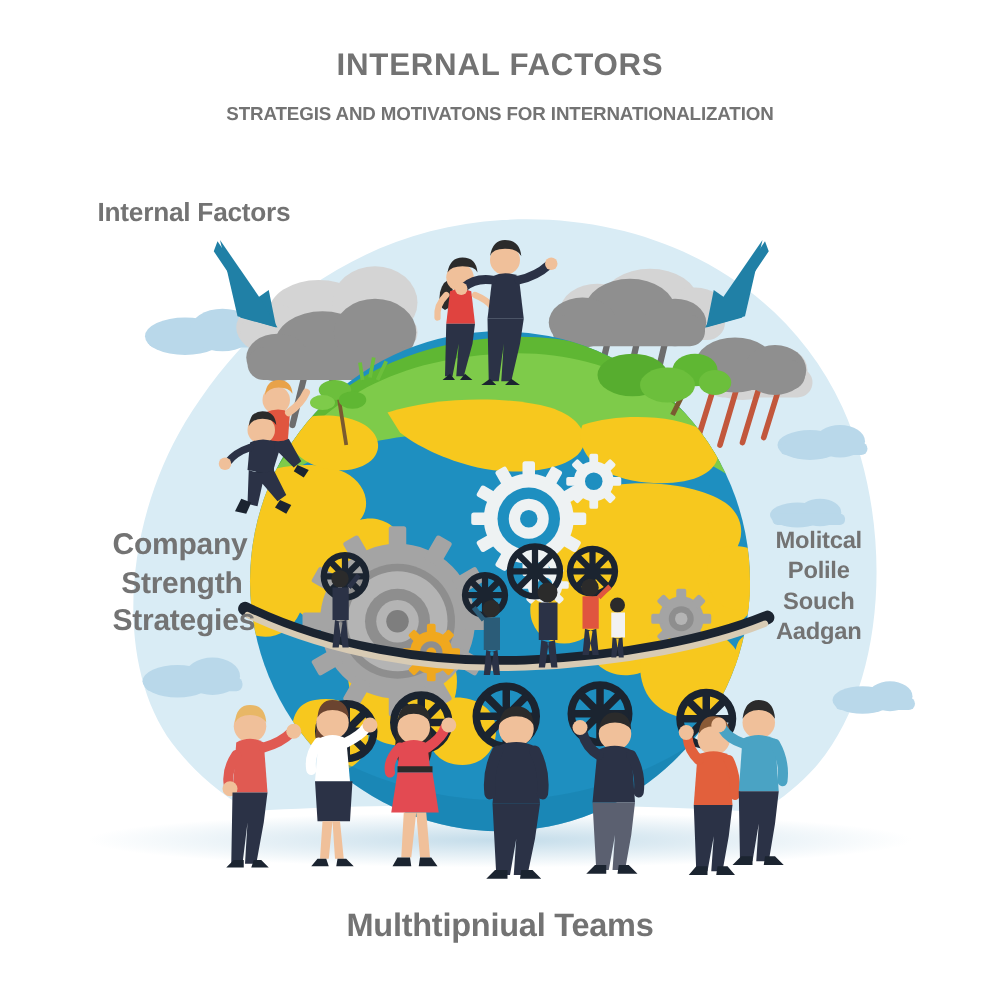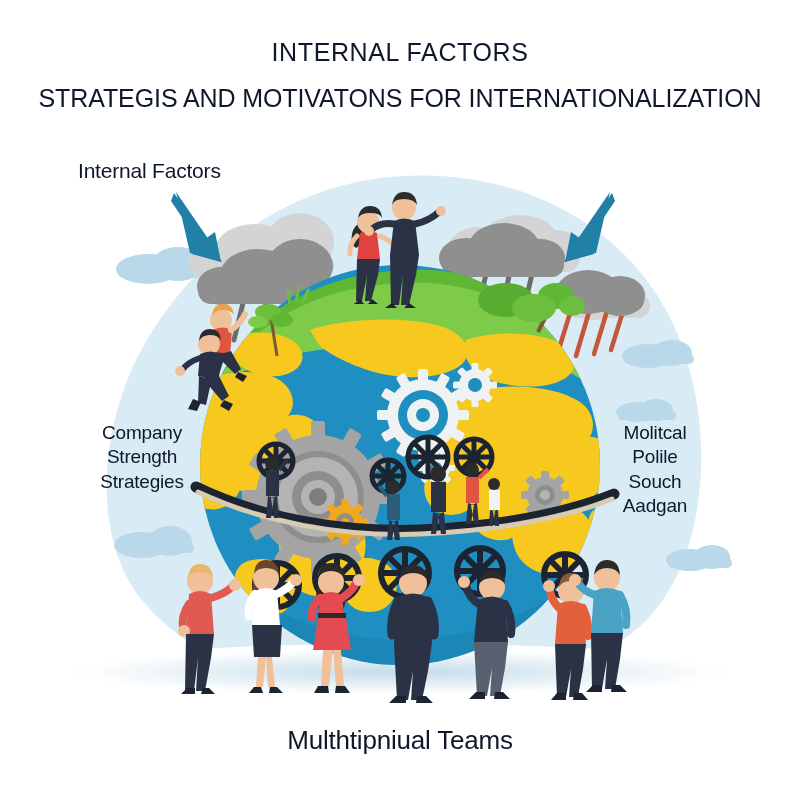--- a/index.html
+++ b/index.html
@@ -19,56 +19,56 @@
     background: #ffffff;
   }
   #art {
     position: absolute;
     inset: 0;
     width: 800px;
     height: 800px;
   }
   .txt {
     position: absolute;
-    color: #0f172a;
-    font-weight: normal;
+    color: #737373;
+    font-weight: bold;
     line-height: 1.12;
     white-space: pre-line;
     letter-spacing: -0.2px;
   }
   #title-main {
     left: 0; right: 0;
     top: 38px;
     text-align: center;
     font-size: 25px;
     letter-spacing: 0.6px;
   }
   #title-sub {
     left: 0; right: 0;
     top: 84px;
     text-align: center;
-    font-size: 25px;
+    font-size: 15px;
     letter-spacing: -0.1px;
   }
   #label-internal {
     left: 78px;
     top: 159px;
     font-size: 21px;
   }
   #label-external {
     left: 539px;
     top: 159px;
     font-size: 21px;
   }
   #label-left {
     left: 90px;
     top: 421px;
     width: 104px;
-    text-align: center;
-    font-size: 19px;
+    text-align: right;
+    font-size: 24px;
     line-height: 1.28;
   }
   #label-right {
     left: 605px;
     top: 421px;
     width: 100px;
     text-align: center;
     font-size: 19px;
     line-height: 1.28;
   }

